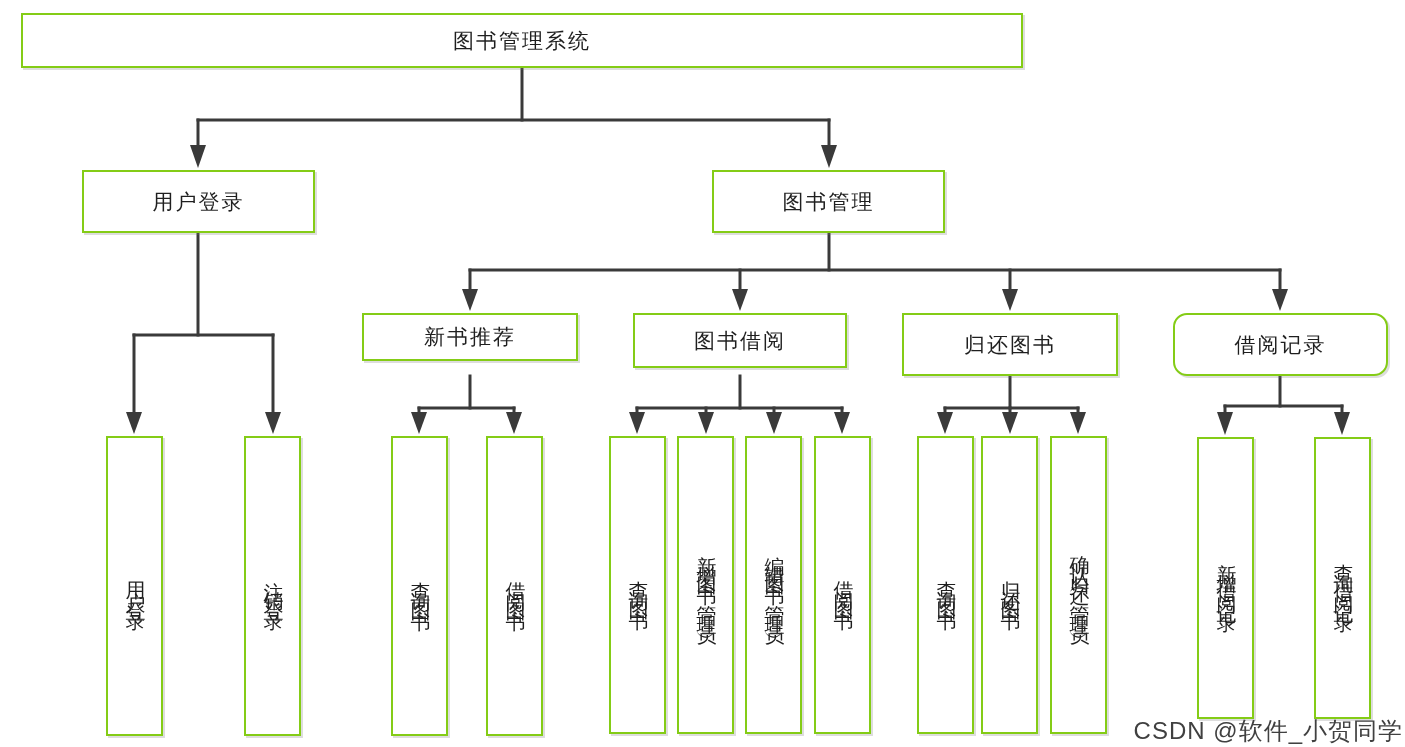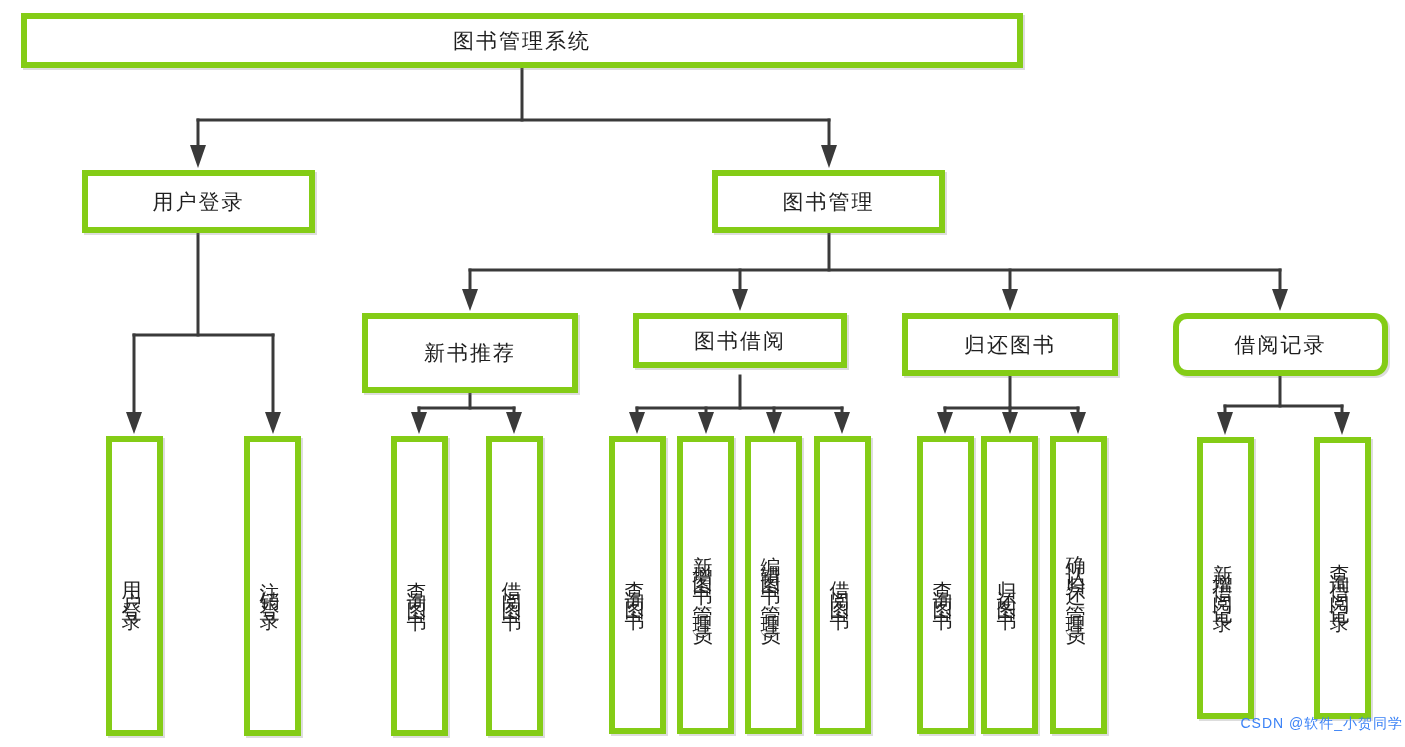--- a/index.html
+++ b/index.html
@@ -13,21 +13,21 @@
   }
   .stage svg.wires {
     position: absolute;
     left: 0; top: 0;
     width: 1405px; height: 747px;
   }
   .node {
     position: absolute;
     box-sizing: border-box;
     background: #ffffff;
-    border: 6px solid #84cc16;
+    border: 2px solid #84cc16;
     color: #1f1f1f;
     box-shadow: 2px 2px 0 rgba(120,120,120,0.25);
   }
   .node.h {
     display: flex;
     align-items: center;
     justify-content: center;
     font-size: 21px;
     letter-spacing: 2px;
     white-space: nowrap;
@@ -38,22 +38,22 @@
     text-align: center;
     font-size: 20px;
     letter-spacing: 10px;
     line-height: 51px;
     white-space: nowrap;
   }
   .watermark {
     position: absolute;
     right: 2px;
     top: 715px;
-    font-size: 14px;
-    color: #3b82f6;
+    font-size: 24px;
+    color: #404040;
     letter-spacing: 1px;
     white-space: nowrap;
   }
   line, polyline { stroke: #3a3a3a; stroke-width: 3; stroke-linecap: square; fill: none; }
   polygon { fill: #3a3a3a; stroke: none; }
 </style>
 </head>
 <body>
 
 <div class="stage">
@@ -132,21 +132,21 @@
       <polygon points="1217,412 1233,412 1225,435"></polygon>
       <polygon points="1334,412 1350,412 1342,435"></polygon>
     </g>
   </svg>
 
   <div class="node h" style="left:21px; top:13px; width:1002px; height:55px;">图书管理系统</div>
 
   <div class="node h" style="left:82px; top:170px; width:233px; height:63px;">用户登录</div>
   <div class="node h" style="left:712px; top:170px; width:233px; height:63px;">图书管理</div>
 
-  <div class="node h" style="left:362px; top:313px; width:216px; height:80px;">新书推荐</div>
+  <div class="node h" style="left:362px; top:313px; width:216px; height:48px;">新书推荐</div>
   <div class="node h" style="left:633px; top:313px; width:214px; height:55px;">图书借阅</div>
   <div class="node h" style="left:902px; top:313px; width:216px; height:63px;">归还图书</div>
   <div class="node h" style="left:1173px; top:313px; width:215px; height:63px;border-radius:14px;">借阅记录</div>
 
   <div class="node v" style="left:106px; top:436px; width:57px; height:300px;">用户登录</div>
   <div class="node v" style="left:244px; top:436px; width:57px; height:300px;">注销登录</div>
 
   <div class="node v" style="left:391px; top:436px; width:57px; height:300px;">查询图书</div>
   <div class="node v" style="left:486px; top:436px; width:57px; height:300px;">借阅图书</div>
 

